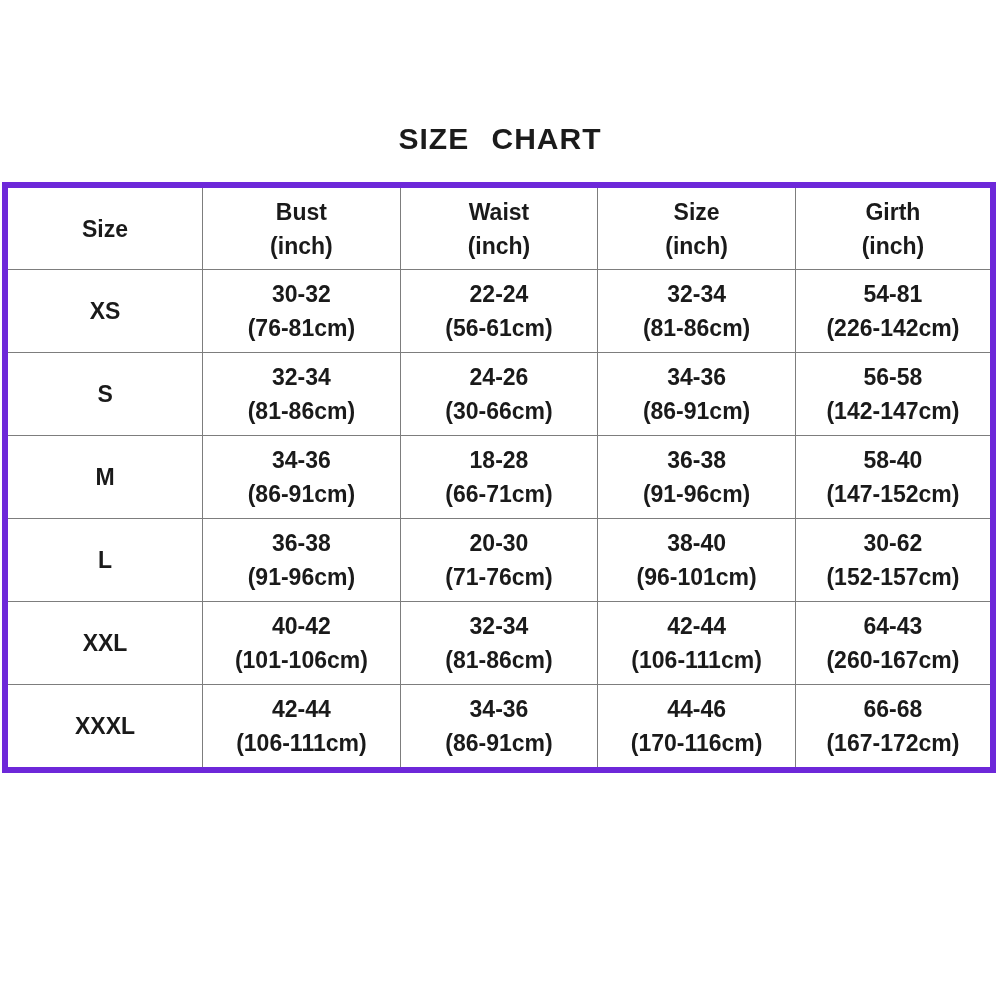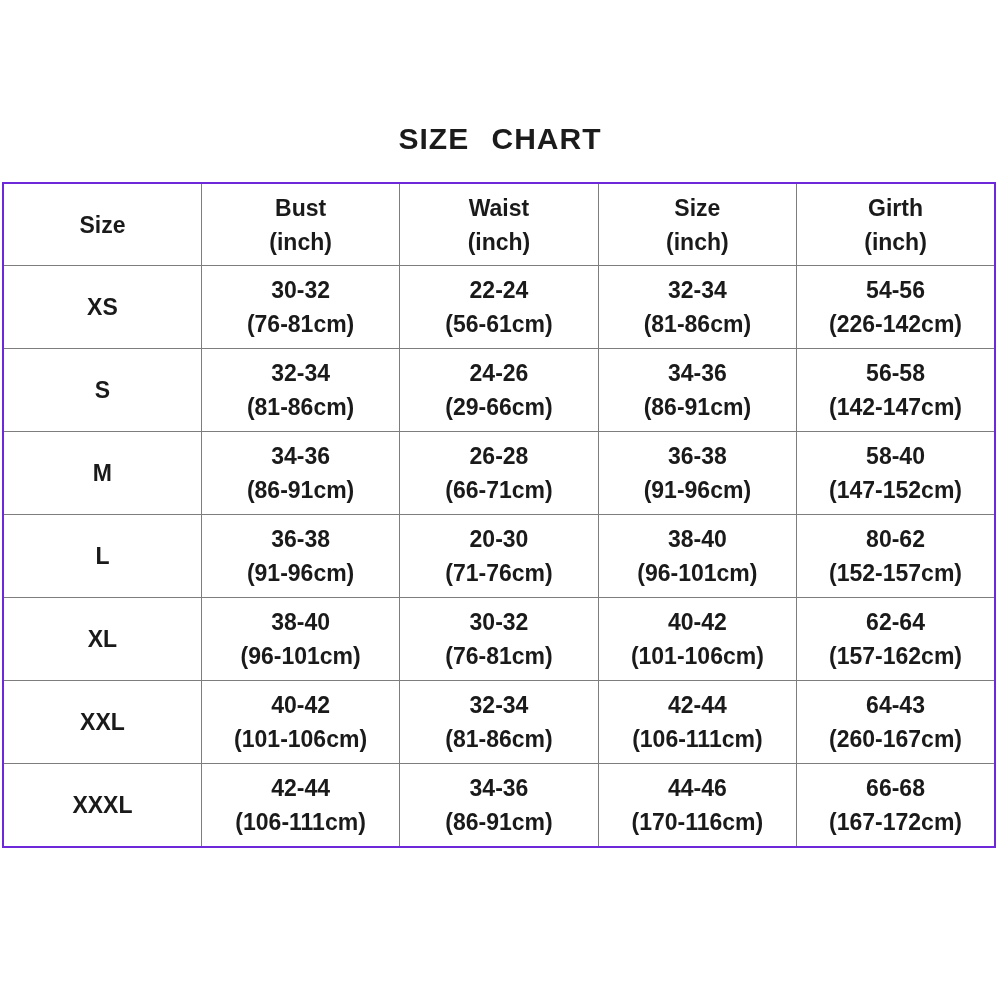--- a/index.html
+++ b/index.html
@@ -29,21 +29,21 @@
     letter-spacing: 1px;
     word-spacing: 13px;
   }
   table.size-table {
     position: absolute;
     top: 182px;
     left: 2px;
     width: 994px;
     border-collapse: collapse;
     table-layout: fixed;
-    border: 2px solid #6d28d9;
+    border: 6px solid #6d28d9;
   }
   table.size-table th,
   table.size-table td {
     border: 1px solid #7d7d7d;
     text-align: center;
     vertical-align: middle;
     color: #1a1a1a;
     font-weight: 700;
     font-size: 23px;
     line-height: 34px;
@@ -101,51 +101,51 @@
           </td>
           <td>
             <div class="inch">22-24</div>
             <div class="cm">(56-61cm)</div>
           </td>
           <td>
             <div class="inch">32-34</div>
             <div class="cm">(81-86cm)</div>
           </td>
           <td>
-            <div class="inch">54-56</div>
+            <div class="inch">54-81</div>
             <div class="cm">(226-142cm)</div>
           </td>
         </tr>
         <tr>
           <td>S</td>
           <td>
             <div class="inch">32-34</div>
             <div class="cm">(81-86cm)</div>
           </td>
           <td>
             <div class="inch">24-26</div>
-            <div class="cm">(29-66cm)</div>
+            <div class="cm">(30-66cm)</div>
           </td>
           <td>
             <div class="inch">34-36</div>
             <div class="cm">(86-91cm)</div>
           </td>
           <td>
             <div class="inch">56-58</div>
             <div class="cm">(142-147cm)</div>
           </td>
         </tr>
         <tr>
           <td>M</td>
           <td>
             <div class="inch">34-36</div>
             <div class="cm">(86-91cm)</div>
           </td>
           <td>
-            <div class="inch">26-28</div>
+            <div class="inch">18-28</div>
             <div class="cm">(66-71cm)</div>
           </td>
           <td>
             <div class="inch">36-38</div>
             <div class="cm">(91-96cm)</div>
           </td>
           <td>
             <div class="inch">58-40</div>
             <div class="cm">(147-152cm)</div>
           </td>
@@ -158,50 +158,31 @@
           </td>
           <td>
             <div class="inch">20-30</div>
             <div class="cm">(71-76cm)</div>
           </td>
           <td>
             <div class="inch">38-40</div>
             <div class="cm">(96-101cm)</div>
           </td>
           <td>
-            <div class="inch">80-62</div>
+            <div class="inch">30-62</div>
             <div class="cm">(152-157cm)</div>
           </td>
         </tr>
         <tr>
-          <td>XL</td>
-          <td>
-            <div class="inch">38-40</div>
-            <div class="cm">(96-101cm)</div>
-          </td>
-          <td>
-            <div class="inch">30-32</div>
-            <div class="cm">(76-81cm)</div>
-          </td>
+          <td>XXL</td>
           <td>
             <div class="inch">40-42</div>
             <div class="cm">(101-106cm)</div>
           </td>
           <td>
-            <div class="inch">62-64</div>
-            <div class="cm">(157-162cm)</div>
-          </td>
-        </tr>
-        <tr>
-          <td>XXL</td>
-          <td>
-            <div class="inch">40-42</div>
-            <div class="cm">(101-106cm)</div>
-          </td>
-          <td>
             <div class="inch">32-34</div>
             <div class="cm">(81-86cm)</div>
           </td>
           <td>
             <div class="inch">42-44</div>
             <div class="cm">(106-111cm)</div>
           </td>
           <td>
             <div class="inch">64-43</div>
             <div class="cm">(260-167cm)</div>

